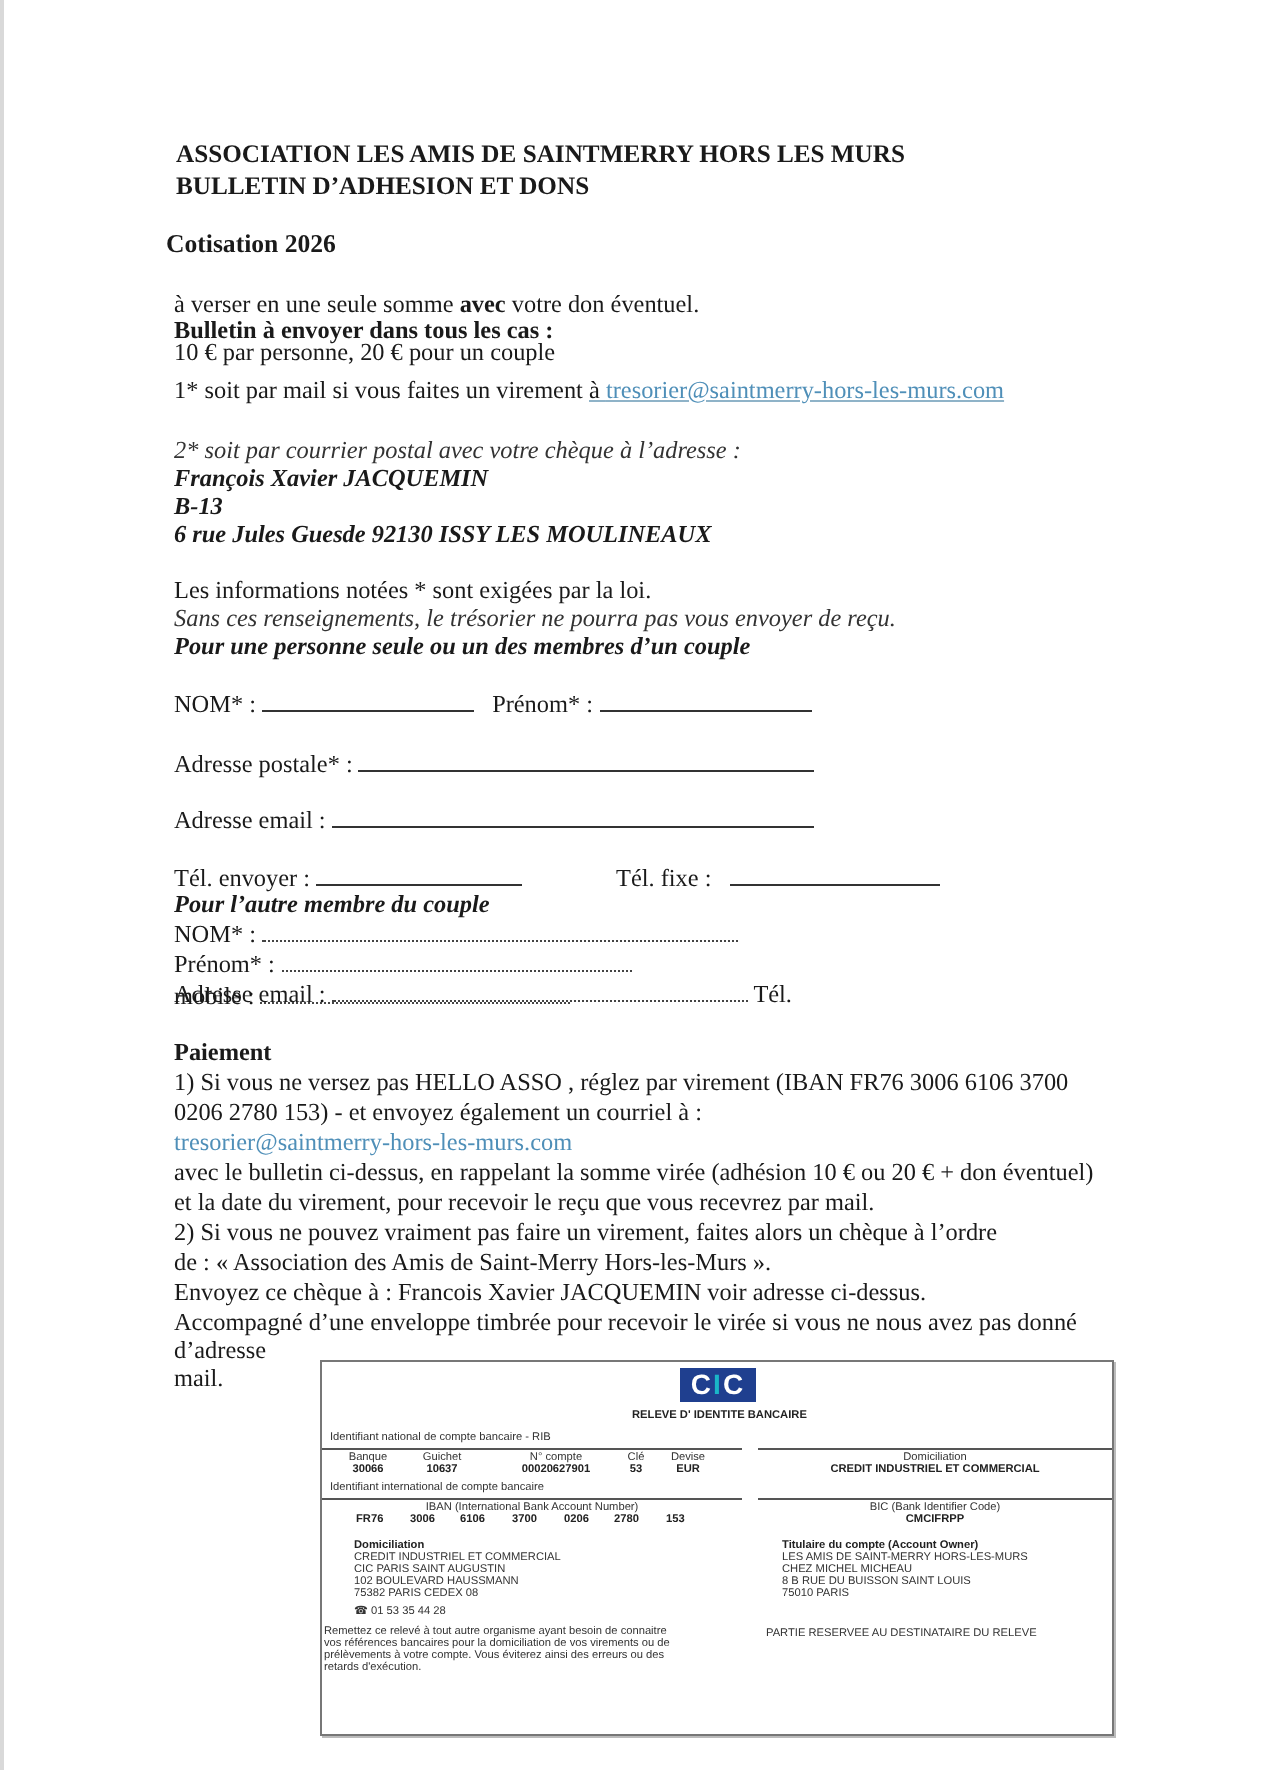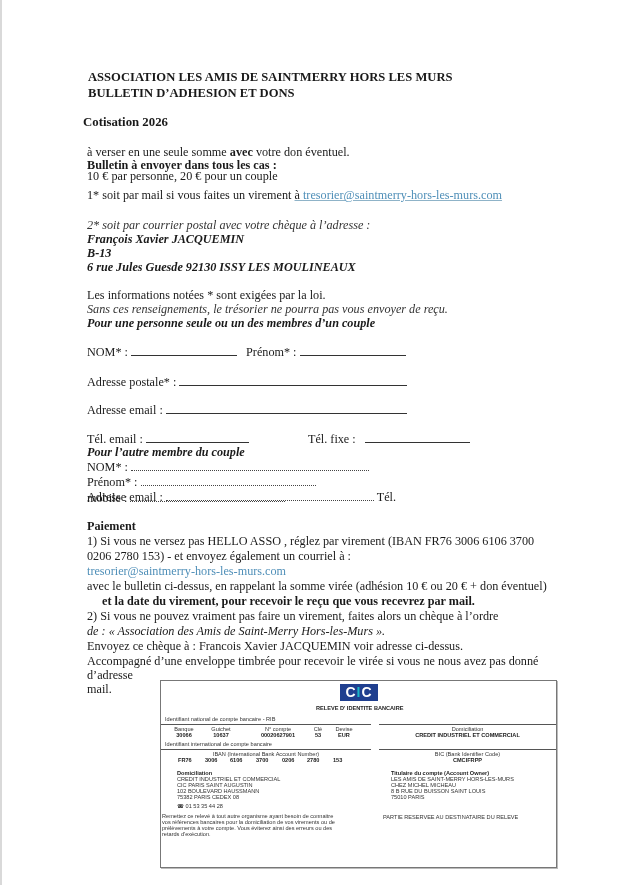--- a/index.html
+++ b/index.html
@@ -61,21 +61,21 @@
 </div>
 <div class="abs t" style="left:87px; top:375px;">
   <span>Adresse postale* :</span>
   <span class="uline" style="width:228px;"></span>
 </div>
 <div class="abs t" style="left:87px; top:403px;">
   <span>Adresse email :</span>
   <span class="uline" style="width:241px;"></span>
 </div>
 <div class="abs t" style="left:87px; top:432px;">
-  <span>Tél. email :</span>
+  <span>Tél. envoyer :</span>
   <span class="uline" style="width:103px;"></span>
 </div>
 <div class="abs t" style="left:308px; top:432px;text-align:center;">
   <span>Tél. fixe :</span>
   <span class="uline" style="width:105px; margin-left:6px;"></span>
 </div>
 
 <div class="abs t i b" style="left:87px; top:445px;">Pour l’autre membre du couple</div>
 <div class="abs t" style="left:87px; top:460px;">
   <span>NOM* :</span>
@@ -93,23 +93,23 @@
 <div class="abs t" style="left:87px; top:491px;">
   <span>mobile :</span>
   <span class="dots" style="width:155px;"></span>
 </div>
 
 <div class="abs t b" style="left:87px; top:519px;">Paiement</div>
 <div class="abs t" style="left:87px; top:534px;">1) Si vous ne versez pas HELLO ASSO , réglez par virement (IBAN FR76 3006 6106 3700</div>
 <div class="abs t" style="left:87px; top:549px;">0206 2780 153) - et envoyez également un courriel à :</div>
 <div class="abs t link" style="left:87px; top:564px;">tresorier@saintmerry-hors-les-murs.com</div>
 <div class="abs t" style="left:87px; top:579px;">avec le bulletin ci-dessus, en rappelant la somme virée (adhésion 10 € ou 20 € + don éventuel)</div>
-<div class="abs t" style="left:102px; top:594px;font-weight:bold;">et la date du virement, pour recevoir le reçu que vous recevrez par mail.</div>
+<div class="abs t" style="left:87px; top:594px;">et la date du virement, pour recevoir le reçu que vous recevrez par mail.</div>
 <div class="abs t" style="left:87px; top:609px;">2) Si vous ne pouvez vraiment pas faire un virement, faites alors un chèque à l’ordre</div>
-<div class="abs t" style="left:87px; top:624px;font-style:italic;">de : « Association des Amis de Saint-Merry Hors-les-Murs ».</div>
+<div class="abs t" style="left:87px; top:624px;">de : « Association des Amis de Saint-Merry Hors-les-Murs ».</div>
 <div class="abs t" style="left:87px; top:639px;text-align:right;">Envoyez ce chèque à : Francois Xavier JACQUEMIN voir adresse ci-dessus.</div>
 <div class="abs t" style="left:87px; top:654px;">Accompagné d’une enveloppe timbrée pour recevoir le virée si vous ne nous avez pas donné</div>
 <div class="abs t" style="left:87px; top:668px;">d’adresse</div>
 <div class="abs t" style="left:87px; top:682px;">mail.</div>
 
 <div class="rib">
   <div class="cic-logo">
     <span>C</span>
       <span class="mid">I</span>
       <span>C</span>

